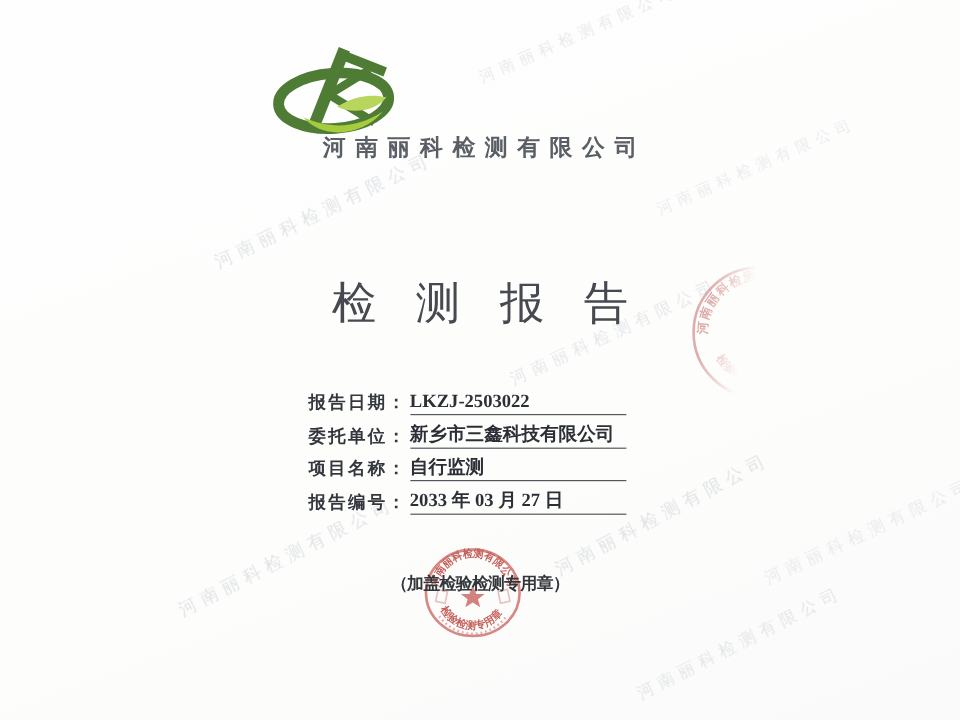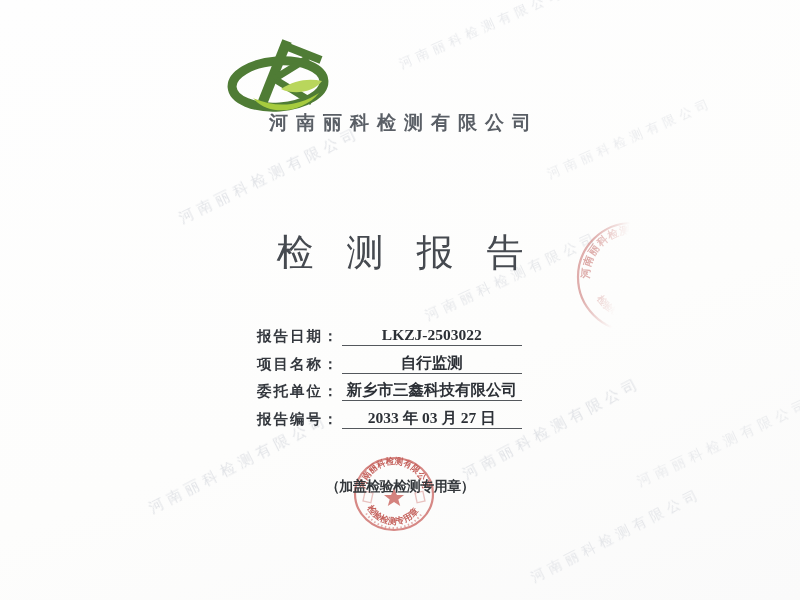--- a/index.html
+++ b/index.html
@@ -47,21 +47,21 @@
     letter-spacing:33px;padding-left:33px;z-index:2;
   }
   
   .fields{position:absolute;left:257px;top:325px;width:265px;z-index:2;}
   .frow{display:flex;align-items:flex-end;height:21px;margin-bottom:6.5px;}
   .flabel{
     font-size:14.5px;font-weight:600;color:#34383e;letter-spacing:2px;
     white-space:nowrap;line-height:19px;
   }
   .fvalue{
-    flex:1;text-align:center;border-bottom:1px solid #54585d;
+    flex:1;text-align:left;border-bottom:1px solid #54585d;
     font-size:15.5px;font-weight:600;color:#2c3036;line-height:19px;
     padding-bottom:1px;margin-left:2px;white-space:nowrap;
   }
   
   .seal-main{position:absolute;left:324px;top:441px;width:140px;height:110px;z-index:2;}
   .seal-note{
     position:absolute;left:400px;top:478px;transform:translateX(-50%);
     font-size:14px;font-weight:600;color:#33373b;letter-spacing:-.5px;
     white-space:nowrap;z-index:3;
   }
@@ -100,26 +100,26 @@
   <div class="company-name">河南丽科检测有限公司</div>
 
   <div class="report-title">检测报告</div>
 
   <div class="fields">
     <div class="frow">
       <span class="flabel">报告日期：</span>
       <span class="fvalue">LKZJ-2503022</span>
     </div>
     <div class="frow">
+      <span class="flabel">委托单位：</span>
+      <span class="fvalue">新乡市三鑫科技有限公司</span>
+    </div>
+    <div class="frow">
       <span class="flabel">项目名称：</span>
       <span class="fvalue">自行监测</span>
-    </div>
-    <div class="frow">
-      <span class="flabel">委托单位：</span>
-      <span class="fvalue">新乡市三鑫科技有限公司</span>
     </div>
     <div class="frow">
       <span class="flabel">报告编号：</span>
       <span class="fvalue">2033 年 03 月 27 日</span>
     </div>
   </div>
 
   <svg class="seal-main" viewBox="0 0 140 110">
     <g opacity="0.85">
       <ellipse cx="70" cy="53" rx="39" ry="36" fill="none" stroke="#c4534e" stroke-width="2.2" opacity=".8"></ellipse>

